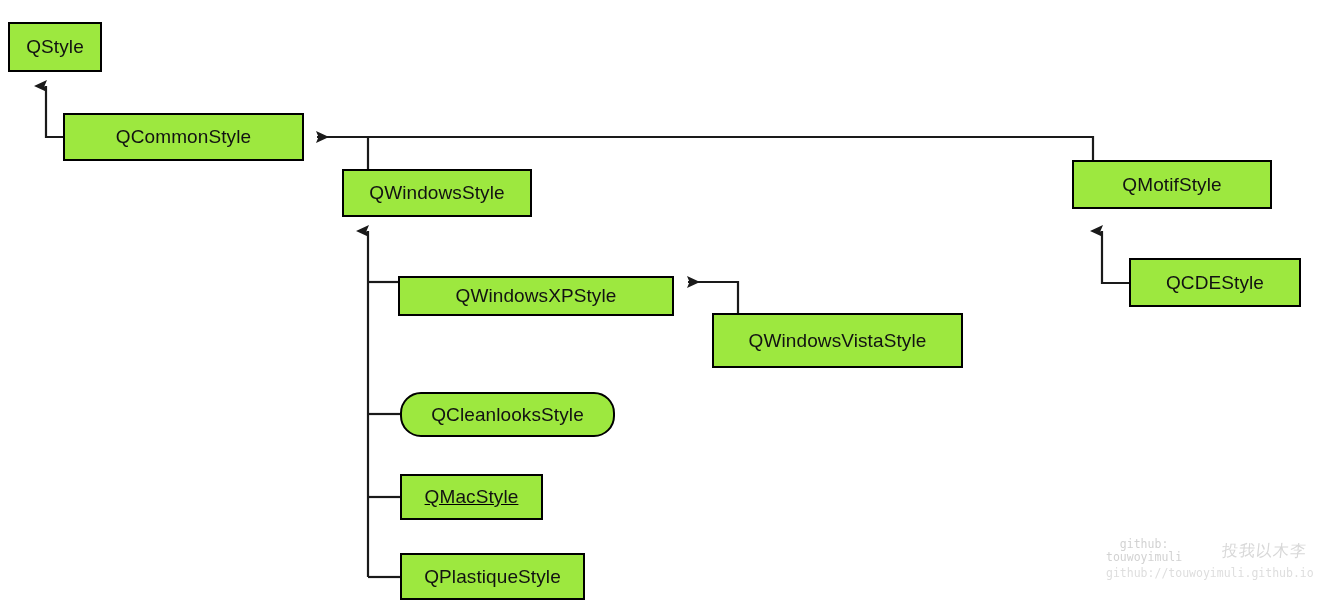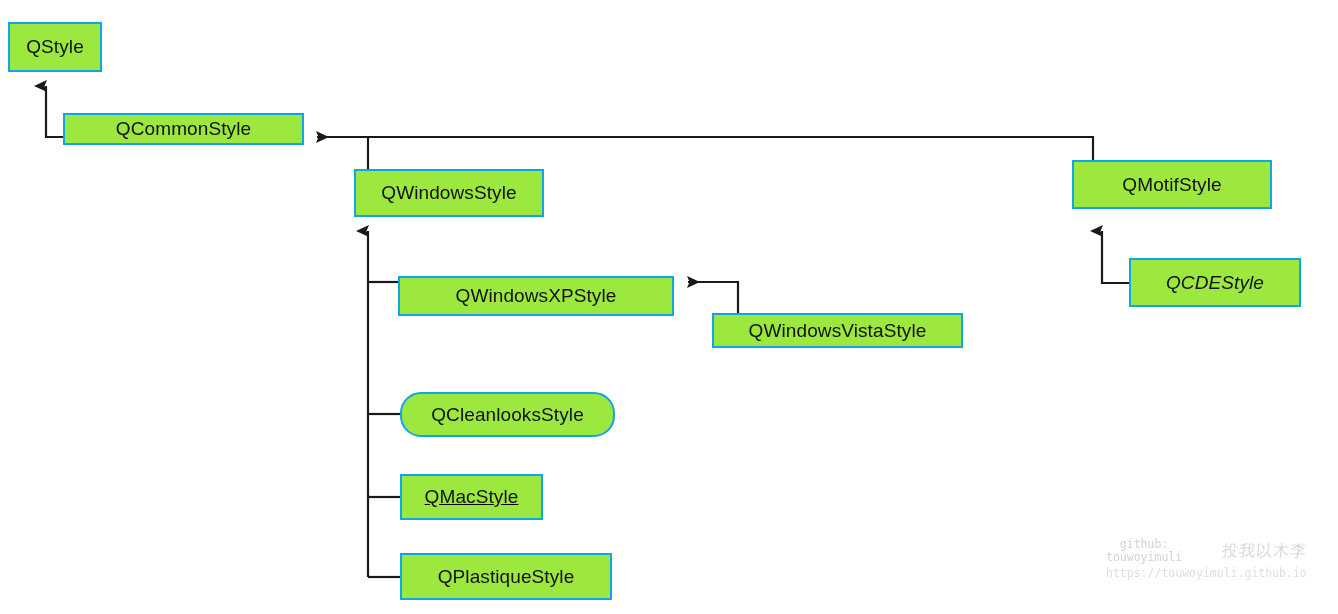--- a/index.html
+++ b/index.html
@@ -20,21 +20,21 @@
     left: 0;
     top: 0;
     width: 1338px;
     height: 614px;
     pointer-events: none;
   }
   .class-box {
     position: absolute;
     box-sizing: border-box;
     background: #9de83f;
-    border: 2px solid #0ea5e9;
+    border: 2px solid #000000;
     display: flex;
     align-items: center;
     justify-content: center;
     z-index: 3;
   }
   .class-label {
     font-family: "Liberation Sans", sans-serif;
     font-size: 19px;
     font-weight: 400;
     color: #121212;
@@ -120,58 +120,58 @@
       <path d="M738,313 L738,282 L688,282" marker-end="url(#arrowLeft)"></path>
 
       <path d="M1129,283 L1102,283 L1102,231" marker-end="url(#arrowUp)"></path>
     </g>
   </svg>
 
   <div class="class-box" style="left:8px;  top:22px;  width:94px;  height:50px;">
     <span class="class-label">QStyle</span>
   </div>
 
-  <div class="class-box" style="left:63px; top:113px; width:241px; height:32px;">
+  <div class="class-box" style="left:63px; top:113px; width:241px; height:48px;">
     <span class="class-label">QCommonStyle</span>
   </div>
 
-  <div class="class-box" style="left:342px; top:169px; width:190px; height:48px;margin-left:12px;">
+  <div class="class-box" style="left:342px; top:169px; width:190px; height:48px;">
     <span class="class-label">QWindowsStyle</span>
   </div>
 
   <div class="class-box" style="left:1072px; top:160px; width:200px; height:49px;">
     <span class="class-label">QMotifStyle</span>
   </div>
 
   <div class="class-box" style="left:398px; top:257px; width:276px; height:40px;margin-top:19px;">
     <span class="class-label">QWindowsXPStyle</span>
   </div>
 
-  <div class="class-box" style="left:1129px; top:258px; width:172px; height:49px;font-style:italic;">
+  <div class="class-box" style="left:1129px; top:258px; width:172px; height:49px;">
     <span class="class-label">QCDEStyle</span>
   </div>
 
-  <div class="class-box" style="left:712px; top:313px; width:251px; height:35px;">
+  <div class="class-box" style="left:712px; top:313px; width:251px; height:55px;">
     <span class="class-label">QWindowsVistaStyle</span>
   </div>
 
   <div class="class-box" style="left:400px; top:392px; width:215px; height:45px;border-radius:21px;">
     <span class="class-label">QCleanlooksStyle</span>
   </div>
 
   <div class="class-box" style="left:400px; top:474px; width:143px; height:46px;text-decoration:underline;">
     <span class="class-label">QMacStyle</span>
   </div>
 
-  <div class="class-box" style="left:400px; top:553px; width:212px; height:47px;">
+  <div class="class-box" style="left:400px; top:553px; width:185px; height:47px;">
     <span class="class-label">QPlastiqueStyle</span>
   </div>
 
   <div id="watermark">
     <div class="wm-top">
       <div class="wm-left"><span>github:</span><br><span>touwoyimuli</span></div>
       <div class="wm-divider"></div>
       <div class="wm-cn">投我以木李</div>
     </div>
-    <div class="wm-url">https://touwoyimuli.github.io</div>
+    <div class="wm-url">github://touwoyimuli.github.io</div>
   </div>
 
 </div>
 
 </body></html>

